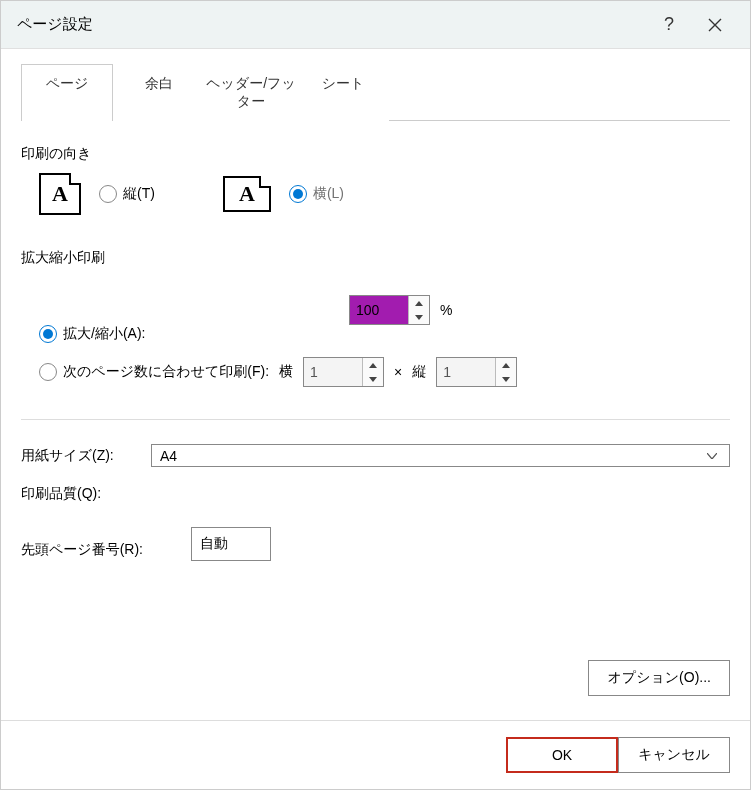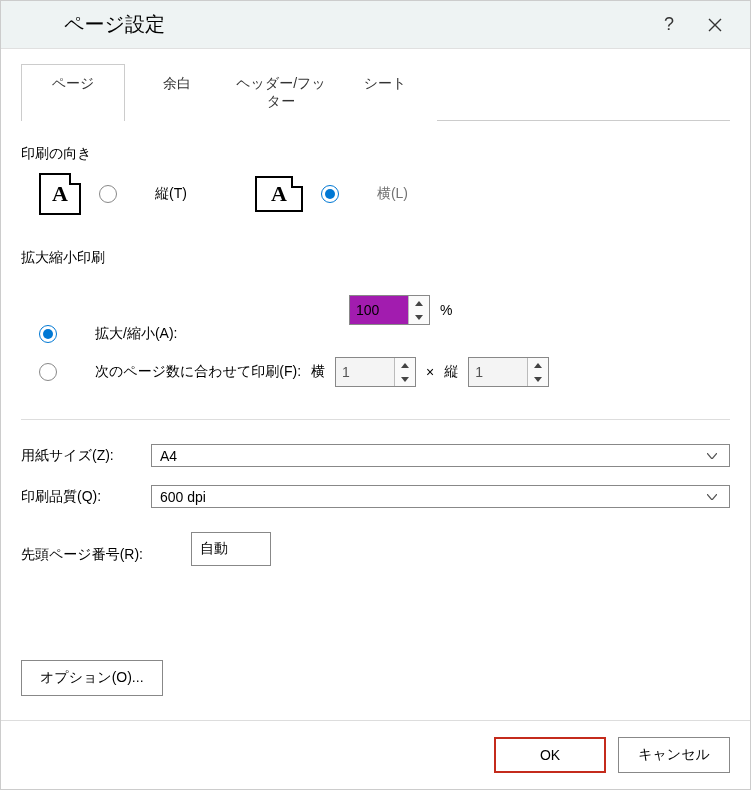--- a/index.html
+++ b/index.html
@@ -19,42 +19,42 @@
     flex-direction: column;
   }
   .titlebar {
     height: 48px;
     background: #eef3f3;
     display: flex;
     align-items: center;
     padding: 0 12px 0 16px;
     border-bottom: 1px solid #e0e0e0;
   }
-  .titlebar-title { flex: 1; font-size: 20px; margin-left: 47px; }
+  .titlebar-title { flex: 1; font-size: 15px; }
   .titlebar-btn {
     width: 46px; height: 40px;
     display: flex; align-items: center; justify-content: center;
     font-size: 18px; color: #333;
     cursor: pointer;
   }
   .titlebar-btn.close svg { stroke: #333; }
   .content {
     padding: 14px 20px 18px 20px;
     flex: 1;
     display: flex;
     flex-direction: column;
   }
   .tabs {
     display: flex;
     border-bottom: 1px solid #ccc;
     margin-bottom: 18px;
   }
   .tab {
     padding: 10px 0;
-    width: 104px;
+    width: 92px;
     text-align: center;
     border: 1px solid transparent;
     border-bottom: none;
     cursor: pointer;
     position: relative;
     top: 1px;
     background: #fff;
     color: #333;
   }
   .tab.active {
@@ -103,21 +103,21 @@
   .radio.checked { border-color: #0078d4; }
   .radio.checked::after {
     content: "";
     width: 10px; height: 10px;
     background: #0078d4;
     border-radius: 50%;
   }
   .radio-label { margin-left: 6px; cursor: pointer; }
   .radio-label.checked { color: #737373; }
 
-  .radio-group { display: inline-flex; align-items: flex-end; gap: 32px; }
+  .radio-group { display: inline-flex; align-items: flex-end; }
 
   .scaling-row {
     display: flex;
     align-items: center;
     margin-left: 18px;
     margin-bottom: 14px;
     gap: 10px;
   }
   .spinner {
     display: inline-flex;
@@ -165,39 +165,39 @@
     position: absolute; right: 6px; top: 0; bottom: 0;
     width: 22px; display: flex; align-items: center; justify-content: center;
   }
   .textinput {
     height: 32px; border: 1px solid #888;
     padding: 16px 8px; font-size: 14px; font-family: inherit;
     width: 80px;
   }
 
   .options-row {
-    display: flex; justify-content: flex-start;
+    display: flex; justify-content: flex-end;
     margin-top: auto;
     margin-bottom: 6px;
   }
   .btn {
     height: 36px; min-width: 112px;
     border: 1px solid #888;
     background: #fff;
     padding: 0 18px;
     font-size: 14px; font-family: inherit;
     cursor: pointer;
     display: inline-flex; align-items: center; justify-content: center;
   }
   .btn.primary { border: 2px solid #c42b1c; }
 
   .footer {
     border-top: 1px solid #ddd;
     padding: 16px 20px;
-    display: flex; justify-content: flex-end; gap: 12px;
+    display: flex; justify-content: flex-end; 
   }
   .ml { margin-left: 50px; }
 </style>
 </head>
 <body>
 
 <div class="dialog">
 
   <div class="titlebar">
     <div class="titlebar-title">ページ設定</div>
@@ -311,28 +311,20 @@
         <span class="chev">
             <svg width="10" height="6">
               <path d="M0 0 L5 6 L10 0" fill="none" stroke="#555" stroke-width="1.2"></path>
             </svg>
           </span>
       </div>
     </div>
 
     <div class="form-row">
       <label>印刷品質(Q):</label>
-      <div class="combo">
-        <span>600 dpi</span>
-        <span class="chev">
-            <svg width="10" height="6">
-              <path d="M0 0 L5 6 L10 0" fill="none" stroke="#555" stroke-width="1.2"></path>
-            </svg>
-          </span>
-      </div>
     </div>
 
     <div class="form-row" style="margin-top:6px;">
       <label style="width:170px;margin-top:12px;">先頭ページ番号(R):</label>
       <input class="textinput" value="自動" style="">
     </div>
 
     <div class="options-row">
       <button class="btn">オプション(O)...</button>
     </div>

